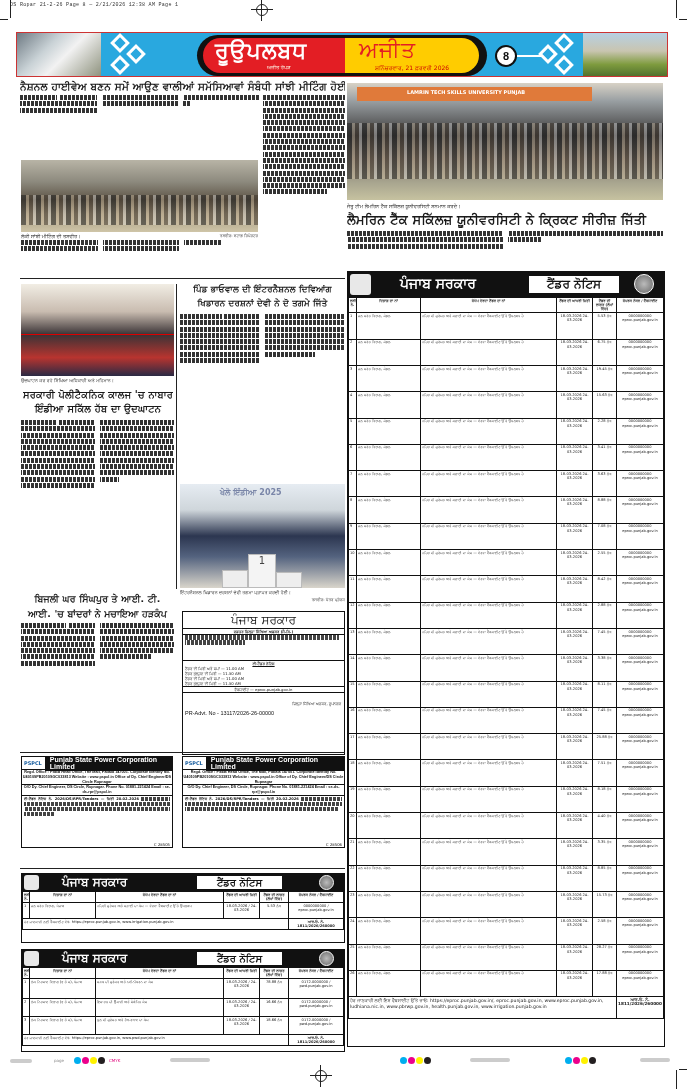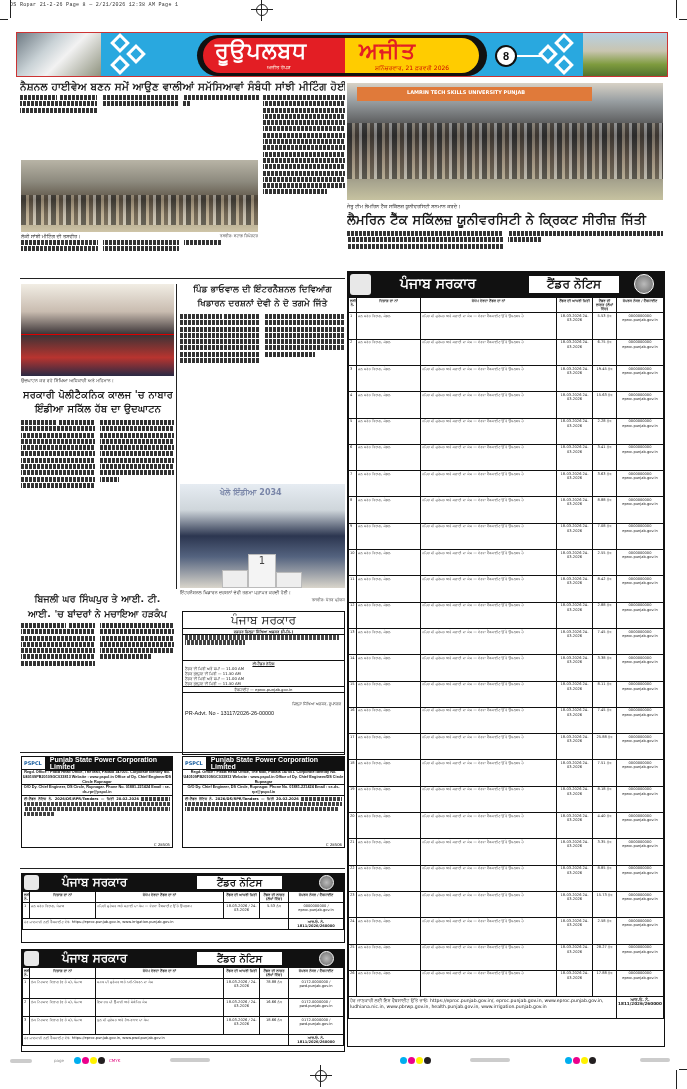--- a/index.html
+++ b/index.html
@@ -15,21 +15,21 @@
 .crop-h{height:1px;background:#222}
 
 .mast{left:16px;top:32px;width:652px;height:45px;border:1px solid #c33;background:#29a8df;overflow:hidden}
 .mast .photo-l{left:0;top:0;width:84px;height:45px;background:linear-gradient(135deg,#6e7a83 0%,#c9d2d6 35%,#f2f2f2 55%,#8b8f7a 100%)}
 .mast .photo-r{right:0;top:0;width:84px;height:45px;background:linear-gradient(180deg,#b7d0e3 0%,#c9c5b0 40%,#7e9b3e 70%,#4a6a2a 100%)}
 .diam{width:14px;height:14px;border:3px solid #fff;transform:rotate(45deg)}
 .pill{left:180px;top:2px;width:290px;height:41px;border-radius:22px;background:#111;overflow:hidden}
 .pill .red{left:6px;top:3px;width:142px;height:35px;background:#e31e24;border-radius:18px 0 0 18px}
 .pill .yel{left:148px;top:3px;width:134px;height:35px;background:#ffcc00;border-radius:0 18px 18px 0}
 .pill .t1{left:18px;top:2px;font-size:22px;font-weight:bold;color:#fff;font-family:"DejaVu Serif",serif;letter-spacing:1px}
-.pill .t2{left:162px;top:2px;font-size:22px;font-weight:bold;color:#e31e24;font-family:"DejaVu Serif",serif;letter-spacing:1px}
+.pill .t2{left:162px;top:2px;font-size:22px;font-weight:normal;color:#e31e24;font-family:"DejaVu Serif",serif;letter-spacing:1px}
 .pill .s1{left:70px;top:29px;font-size:5px;color:#ffe}
 .pill .s2{left:178px;top:29px;font-size:6px;color:#c00}
 .pgnum{left:478px;top:12px;width:22px;height:22px;border-radius:50%;background:#fff;border:2px solid #111;text-align:center;font-weight:bold;font-size:11px;line-height:18px;font-family:"Liberation Sans",sans-serif}
 
 .hl{font-family:"DejaVu Sans",sans-serif;font-weight:bold;color:#1a1a1a;letter-spacing:.2px;white-space:nowrap;overflow:hidden}
 .body-text{font-size:4.2px;line-height:6.3px;color:#222;column-gap:5px;overflow:hidden;text-align:justify}
 .body-text span{background:repeating-linear-gradient(90deg,#333 0 3px,transparent 3px 4px);color:transparent}
 .cap{font-size:5px;color:#222;white-space:nowrap;overflow:hidden}
 .photo{overflow:hidden}
 .ph-group{background:linear-gradient(180deg,#b8b4a6 0%,#8d8a7e 30%,#5f5648 55%,#a79b82 75%,#cfc5a8 100%)}
@@ -121,21 +121,21 @@
 <div class="abs cap" style="left:21px;top:378px;width:153px;font-size:4.6px">ਉਦਘਾਟਨ ਕਰ ਰਹੇ ਸਿੱਖਿਆ ਅਧਿਕਾਰੀ ਅਤੇ ਮਹਿਮਾਨ।</div>
 <div class="abs hl" style="left:23px;top:389px;width:150px;font-size:9.8px;text-align:center">ਸਰਕਾਰੀ ਪੋਲੀਟੈਕਨਿਕ ਕਾਲਜ 'ਚ ਨਾਬਾਰਡ</div>
 <div class="abs hl" style="left:23px;top:403px;width:150px;font-size:9.8px;text-align:center">ਇੰਡੀਆ ਸਕਿੱਲ ਹੱਬ ਦਾ ਉਦਘਾਟਨ</div>
 <div class="abs body-text" style="left:21px;top:420px;width:153px;height:170px;column-count:2"><span>ਰੂਪਨਗਰ, 20 ਫ਼ਰਵਰੀ</span> <span>ਸਮਾਚਾਰ ਵੇਰਵਾ ਲਿਖਤ ਸਮੱਗਰੀ ਲਾਈਨ ਇੱਕ ਦੋ ਤਿੰਨ ਚਾਰ ਪੰਜ ਛੇ ਸੱਤ ਅੱਠ ਨੌਂ ਦਸ ਗਿਆਰਾਂ ਬਾਰਾਂ ਤੇਰਾਂ ਚੌਦਾਂ ਪੰਦਰਾਂ ਸੋਲਾਂ ਸਤਾਰਾਂ ਅਠਾਰਾਂ ਉੱਨੀ ਵੀਹ ਇੱਕੀ ਬਾਈ ਤੇਈ ਚੌਵੀ ਪੱਚੀ ਛੱਬੀ ਸਤਾਈ ਅਠਾਈ ਉਨੱਤੀ ਤੀਹ ਇਕੱਤੀ ਬੱਤੀ ਤੇਤੀ ਚੌਂਤੀ ਪੈਂਤੀ ਛੱਤੀ ਸੈਂਤੀ ਅਠੱਤੀ ਉਨਤਾਲੀ ਚਾਲੀ ਇਕਤਾਲੀ ਬਤਾਲੀ ਤਰਤਾਲੀ ਚੁਤਾਲੀ ਪੰਤਾਲੀ ਛਿਆਲੀ ਸੰਤਾਲੀ ਅਠਤਾਲੀ ਉਨੰਜਾ ਪੰਜਾਹ ਇਕਵੰਜਾ ਬਵੰਜਾ ਤਰਵੰਜਾ ਚੁਰੰਜਾ ਪਚਵੰਜਾ ਛਪੰਜਾ ਸਤਵੰਜਾ ਅਠਵੰਜਾ ਉਨਾਹਠ ਸੱਠ ਇਕਾਹਠ ਬਾਹਠ ਤਰੇਹਠ ਚੌਂਹਠ ਪੈਂਹਠ ਛਿਆਹਠ ਸਤਾਹਠ ਅਠਾਹਠ ਉਨੱਤਰ ਸੱਤਰ ਇਕਹੱਤਰ ਬਹੱਤਰ ਤਿਹੱਤਰ ਚੌਹੱਤਰ ਪਚੱਤਰ ਛਿਹੱਤਰ ਸਤੱਤਰ ਅਠੱਤਰ ਉਨਾਸੀ ਅੱਸੀ ਇਕਾਸੀ ਬਿਆਸੀ ਤਰਾਸੀ ਚੁਰਾਸੀ ਪਚਾਸੀ ਛਿਆਸੀ ਸਤਾਸੀ ਅਠਾਸੀ ਉਨਾਨਵੇਂ ਨੱਬੇ ਇਕਾਨਵੇਂ ਬਾਨਵੇਂ ਤਰਾਨਵੇਂ ਚੁਰਾਨਵੇਂ ਪਚਾਨਵੇਂ ਛਿਆਨਵੇਂ ਸਤਾਨਵੇਂ ਅਠਾਨਵੇਂ ਨੜਿੱਨਵੇਂ ਸੌ ਸਮਾਚਾਰ ਵੇਰਵਾ ਲਿਖਤ ਸਮੱਗਰੀ ਲਾਈਨ ਇੱਕ ਦੋ ਤਿੰਨ ਚਾਰ ਪੰਜ ਛੇ ਸੱਤ ਅੱਠ ਨੌਂ ਦਸ ਗਿਆਰਾਂ ਬਾਰਾਂ ਤੇਰਾਂ ਚੌਦਾਂ ਪੰਦਰਾਂ ਸੋਲਾਂ ਸਤਾਰਾਂ</span></div>
 
 <div class="abs hl" style="left:180px;top:284px;width:165px;font-size:8.6px;text-align:center">ਪਿੰਡ ਭਾਓਵਾਲ ਦੀ ਇੰਟਰਨੈਸ਼ਨਲ ਦਿਵਿਆਂਗ</div>
 <div class="abs hl" style="left:180px;top:298px;width:165px;font-size:8.6px;text-align:center">ਖਿਡਾਰਨ ਦਰਸ਼ਨਾਂ ਦੇਵੀ ਨੇ ਦੋ ਤਗਮੇ ਜਿੱਤੇ</div>
 
 <div class="abs body-text" style="left:180px;top:314px;width:165px;height:167px;column-count:2"><span>ਨੂਰਪੁਰ ਬੇਦੀ, 20 ਫ਼ਰਵਰੀ</span> <span>ਸਮਾਚਾਰ ਵੇਰਵਾ ਲਿਖਤ ਸਮੱਗਰੀ ਲਾਈਨ ਇੱਕ ਦੋ ਤਿੰਨ ਚਾਰ ਪੰਜ ਛੇ ਸੱਤ ਅੱਠ ਨੌਂ ਦਸ ਗਿਆਰਾਂ ਬਾਰਾਂ ਤੇਰਾਂ ਚੌਦਾਂ ਪੰਦਰਾਂ ਸੋਲਾਂ ਸਤਾਰਾਂ ਅਠਾਰਾਂ ਉੱਨੀ ਵੀਹ ਇੱਕੀ ਬਾਈ ਤੇਈ ਚੌਵੀ ਪੱਚੀ ਛੱਬੀ ਸਤਾਈ ਅਠਾਈ ਉਨੱਤੀ ਤੀਹ ਇਕੱਤੀ ਬੱਤੀ ਤੇਤੀ ਚੌਂਤੀ ਪੈਂਤੀ ਛੱਤੀ ਸੈਂਤੀ ਅਠੱਤੀ ਉਨਤਾਲੀ ਚਾਲੀ ਇਕਤਾਲੀ ਬਤਾਲੀ ਤਰਤਾਲੀ ਚੁਤਾਲੀ ਪੰਤਾਲੀ ਛਿਆਲੀ ਸੰਤਾਲੀ ਅਠਤਾਲੀ ਉਨੰਜਾ ਪੰਜਾਹ ਇਕਵੰਜਾ ਬਵੰਜਾ ਤਰਵੰਜਾ ਚੁਰੰਜਾ ਪਚਵੰਜਾ ਛਪੰਜਾ ਸਤਵੰਜਾ ਅਠਵੰਜਾ ਉਨਾਹਠ ਸੱਠ ਇਕਾਹਠ ਬਾਹਠ ਤਰੇਹਠ ਚੌਂਹਠ ਪੈਂਹਠ ਛਿਆਹਠ ਸਤਾਹਠ ਅਠਾਹਠ ਉਨੱਤਰ ਸੱਤਰ ਇਕਹੱਤਰ ਬਹੱਤਰ ਤਿਹੱਤਰ ਚੌਹੱਤਰ ਪਚੱਤਰ ਛਿਹੱਤਰ ਸਤੱਤਰ ਅਠੱਤਰ ਉਨਾਸੀ ਅੱਸੀ ਇਕਾਸੀ ਬਿਆਸੀ ਤਰਾਸੀ ਚੁਰਾਸੀ ਪਚਾਸੀ ਛਿਆਸੀ ਸਤਾਸੀ ਅਠਾਸੀ ਉਨਾਨਵੇਂ ਨੱਬੇ ਇਕਾਨਵੇਂ ਬਾਨਵੇਂ ਤਰਾਨਵੇਂ ਚੁਰਾਨਵੇਂ</span></div>
 <div class="abs photo ph-sport" style="left:180px;top:484px;width:165px;height:104px">
-  <div class="abs" style="left:40px;top:4px;font-size:8px;color:#7a86a8;font-weight:bold">ਖੇਲੋ ਇੰਡੀਆ 2034</div>
+  <div class="abs" style="left:40px;top:4px;font-size:8px;color:#7a86a8;font-weight:bold">ਖੇਲੋ ਇੰਡੀਆ 2025</div>
   <div class="abs" style="left:68px;top:70px;width:28px;height:34px;background:#f4f4f4;border:1px solid #bbb;text-align:center;font-size:10px;color:#444">1</div>
   <div class="abs" style="left:42px;top:86px;width:26px;height:18px;background:#eee;border:1px solid #bbb"></div>
   <div class="abs" style="left:96px;top:88px;width:26px;height:16px;background:#eee;border:1px solid #bbb"></div>
 </div>
 <div class="abs cap" style="left:180px;top:590px;width:165px;font-size:4.6px">ਇੰਟਰਨੈਸ਼ਨਲ ਖਿਡਾਰਨ ਦਰਸ਼ਨਾਂ ਦੇਵੀ ਤਗਮਾ ਪ੍ਰਾਪਤ ਕਰਦੀ ਹੋਈ।</div>
 <div class="abs cap" style="left:290px;top:597px;width:55px;font-size:4px;text-align:right">ਤਸਵੀਰ: ਪੱਤਰ ਪ੍ਰੇਰਕ</div>
 
 <div class="abs hl" style="left:21px;top:593px;width:153px;font-size:9.4px;text-align:center">ਬਿਜਲੀ ਘਰ ਸਿੰਘਪੁਰ ਤੇ ਆਈ. ਟੀ.</div>
 <div class="abs hl" style="left:21px;top:608px;width:153px;font-size:9.4px;text-align:center">ਆਈ. 'ਚ ਬਾਂਦਰਾਂ ਨੇ ਮਚਾਇਆ ਹੜਕੰਪ</div>
 <div class="abs body-text" style="left:21px;top:623px;width:153px;height:128px;column-count:2"><span>ਨੂਰਪੁਰ ਬੇਦੀ, 20 ਫ਼ਰਵਰੀ</span> <span>ਸਮਾਚਾਰ ਵੇਰਵਾ ਲਿਖਤ ਸਮੱਗਰੀ ਲਾਈਨ ਇੱਕ ਦੋ ਤਿੰਨ ਚਾਰ ਪੰਜ ਛੇ ਸੱਤ ਅੱਠ ਨੌਂ ਦਸ ਗਿਆਰਾਂ ਬਾਰਾਂ ਤੇਰਾਂ ਚੌਦਾਂ ਪੰਦਰਾਂ ਸੋਲਾਂ ਸਤਾਰਾਂ ਅਠਾਰਾਂ ਉੱਨੀ ਵੀਹ ਇੱਕੀ ਬਾਈ ਤੇਈ ਚੌਵੀ ਪੱਚੀ ਛੱਬੀ ਸਤਾਈ ਅਠਾਈ ਉਨੱਤੀ ਤੀਹ ਇਕੱਤੀ ਬੱਤੀ ਤੇਤੀ ਚੌਂਤੀ ਪੈਂਤੀ ਛੱਤੀ ਸੈਂਤੀ ਅਠੱਤੀ ਉਨਤਾਲੀ ਚਾਲੀ ਇਕਤਾਲੀ ਬਤਾਲੀ ਤਰਤਾਲੀ ਚੁਤਾਲੀ ਪੰਤਾਲੀ ਛਿਆਲੀ ਸੰਤਾਲੀ ਅਠਤਾਲੀ ਉਨੰਜਾ ਪੰਜਾਹ ਇਕਵੰਜਾ ਬਵੰਜਾ ਤਰਵੰਜਾ ਚੁਰੰਜਾ ਪਚਵੰਜਾ ਛਪੰਜਾ ਸਤਵੰਜਾ ਅਠਵੰਜਾ ਉਨਾਹਠ ਸੱਠ ਇਕਾਹਠ ਬਾਹਠ ਤਰੇਹਠ ਚੌਂਹਠ ਪੈਂਹਠ ਛਿਆਹਠ ਸਤਾਹਠ ਅਠਾਹਠ ਉਨੱਤਰ ਸੱਤਰ ਇਕਹੱਤਰ ਬਹੱਤਰ ਤਿਹੱਤਰ ਚੌਹੱਤਰ</span></div>

